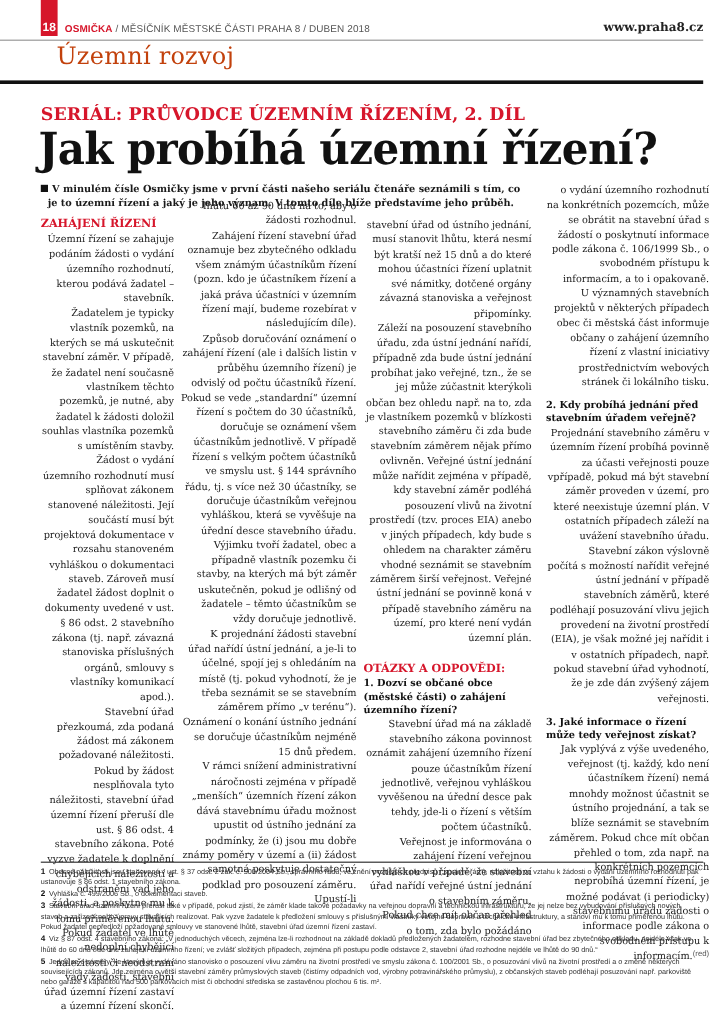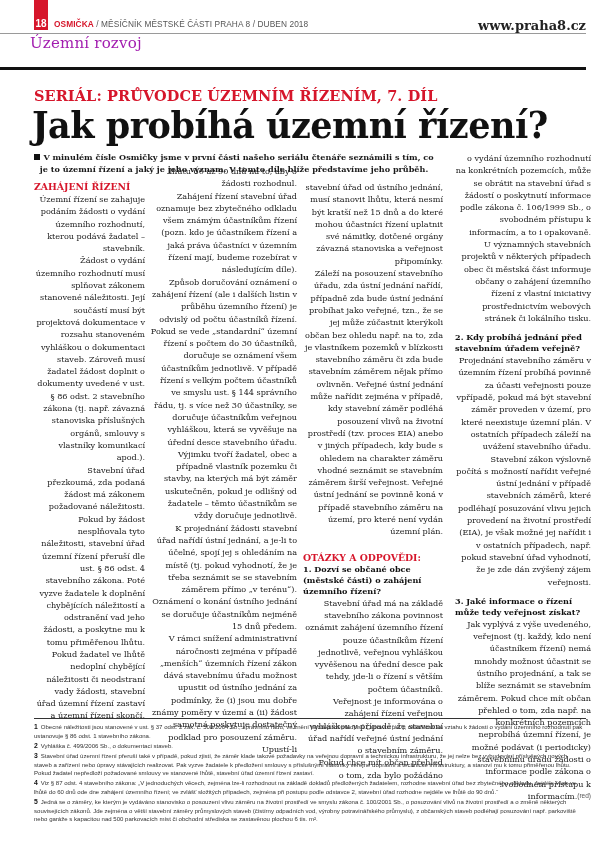--- a/index.html
+++ b/index.html
@@ -3,23 +3,23 @@
 <meta charset="utf-8">
 <style>
   * { box-sizing: border-box; margin: 0; padding: 0; }
   html, body { width: 600px; height: 849px; background: #ffffff; overflow: hidden; }
   body { position: relative; font-family: "DejaVu Serif", serif; color: #1a1a1a; }
 
   .page-tab { position: absolute; left: 34px; top: 0; width: 14px; height: 30px; background: #d6162b; }
   .page-num { position: absolute; left: 34px; top: 18px; width: 14px; color: #fff; font-family: "Liberation Sans", sans-serif; font-weight: bold; font-size: 10px; text-align: center; }
   .masthead { position: absolute; left: 54px; top: 19px; font-family: "Liberation Sans", sans-serif; font-size: 8.3px; color: #555; letter-spacing: 0.1px; }
   .masthead .brand { color: #d6162b; font-weight: bold; }
-  .site-url { position: absolute; right: 14px; top: 18px; font-family: "DejaVu Serif", serif; font-weight: bold; font-size: 13px; color: #222; }
+  .site-url { position: absolute; right: 14px; top: 18px; font-family: "DejaVu Serif", serif; font-weight: bold; font-size: 10px; color: #222; }
   .head-rule { position: absolute; left: 0; right: 14px; top: 33px; height: 1px; background: #9a9a9a; }
-  .section-title { position: absolute; left: 30px; top: 34px; font-family: "DejaVu Serif", serif; font-size: 15px; color: #a21caf; font-weight: normal; letter-spacing: 0.2px; }
+  .section-title { position: absolute; left: 47px; top: 34px; font-family: "DejaVu Serif", serif; font-size: 20px; color: #c2410c; font-weight: normal; letter-spacing: 0.2px; }
   .thick-rule { position: absolute; left: 0; right: 14px; top: 67px; height: 3px; background: #111; }
 
   .kicker { position: absolute; left: 34px; top: 87px; font-family: "DejaVu Serif", serif; font-weight: bold; font-size: 14.5px; color: #d6162b; letter-spacing: 0.1px; }
   .headline { position: absolute; left: 32px; top: 103px; font-family: "DejaVu Serif", serif; font-weight: 900; font-size: 35px; color: #111; letter-spacing: -0.5px; transform: scaleY(1.05); transform-origin: left top; }
   .lead { position: absolute; left: 34px; top: 151px; width: 400px; font-family: "DejaVu Serif", serif; font-weight: bold; font-size: 8.1px; line-height: 12.2px; color: #1a1a1a; text-align: center; }
   .lead .sq { display: inline-block; width: 6px; height: 6px; background: #111; margin-right: 3px; vertical-align: 0px; }
 
   .col { position: absolute; font-family: "DejaVu Serif", serif; font-size: 8.1px; line-height: 12.3px; color: #1a1a1a; }
   .col p { text-indent: 10px; text-align: right; }
   .col p.noind { text-indent: 0; }
@@ -42,27 +42,28 @@
 <body>
 
 <div class="page-tab"></div>
 <div class="page-num">18</div>
 <div class="masthead"><span class="brand">OSMIČKA</span><span> / MĚSÍČNÍK MĚSTSKÉ ČÁSTI PRAHA 8 / DUBEN 2018</span></div>
 <div class="site-url">www.praha8.cz</div>
 <div class="head-rule"></div>
 <div class="section-title">Územní rozvoj</div>
 <div class="thick-rule"></div>
 
-<div class="kicker">SERIÁL: PRŮVODCE ÚZEMNÍM ŘÍZENÍM, 7. DÍL</div>
+<div class="kicker">SERIÁL: PRŮVODCE ÚZEMNÍM ŘÍZENÍM, 2. DÍL</div>
 <h1 class="headline">Jak probíhá územní řízení?</h1>
 <div class="lead"><span class="sq"></span><span>V minulém čísle Osmičky jsme v první části našeho seriálu čtenáře seznámili s tím, co je to územní řízení a jaký je jeho význam. V tomto díle blíže představíme jeho průběh.</span></div>
 
 <div class="col" id="col1">
   <h3 class="sub">ZAHÁJENÍ ŘÍZENÍ</h3>
   <p class="noind">Územní řízení se zahajuje podáním žádosti o vydání územního rozhodnutí, kterou podává žadatel – stavebník.</p>
+  <p>Žadatelem je typicky vlastník pozemků, na kterých se má uskutečnit stavební záměr. V případě, že žadatel není současně vlastníkem těchto pozemků, je nutné, aby žadatel k žádosti doložil souhlas vlastníka pozemků s umístěním stavby.</p>
   <p>Žádost o vydání územního rozhodnutí musí splňovat zákonem stanovené náležitosti. Její součástí musí být projektová dokumentace v rozsahu stanoveném vyhláškou o dokumentaci staveb. Zároveň musí žadatel žádost doplnit o dokumenty uvedené v ust. § 86 odst. 2 stavebního zákona (tj. např. závazná stanoviska příslušných orgánů, smlouvy s vlastníky komunikací apod.).</p>
   <p>Stavební úřad přezkoumá, zda podaná žádost má zákonem požadované náležitosti. Pokud by žádost nesplňovala tyto náležitosti, stavební úřad územní řízení přeruší dle ust. § 86 odst. 4 stavebního zákona. Poté vyzve žadatele k doplnění chybějících náležitostí a odstranění vad jeho žádosti, a poskytne mu k tomu přiměřenou lhůtu. Pokud žadatel ve lhůtě nedoplní chybějící náležitosti či neodstraní vady žádosti, stavební úřad územní řízení zastaví a územní řízení skončí.</p>
   <div class="gap"></div>
 
 </div>
 
 <div class="col" id="col2">
   <p class="noind">lhůtu 60 až 90 dnů na to, aby o žádosti rozhodnul.</p>
   <p>Zahájení řízení stavební úřad oznamuje bez zbytečného odkladu všem známým účastníkům řízení (pozn. kdo je účastníkem řízení a jaká práva účastníci v územním řízení mají, budeme rozebírat v následujícím díle).</p>
   <p>Způsob doručování oznámení o zahájení řízení (ale i dalších listin v průběhu územního řízení) je odvislý od počtu účastníků řízení. Pokud se vede „standardní“ územní řízení s počtem do 30 účastníků, doručuje se oznámení všem účastníkům jednotlivě. V případě řízení s velkým počtem účastníků ve smyslu ust. § 144 správního řádu, tj. s více než 30 účastníky, se doručuje účastníkům veřejnou vyhláškou, která se vyvěšuje na úřední desce stavebního úřadu. Výjimku tvoří žadatel, obec a případně vlastník pozemku či stavby, na kterých má být záměr uskutečněn, pokud je odlišný od žadatele – těmto účastníkům se vždy doručuje jednotlivě.</p>

